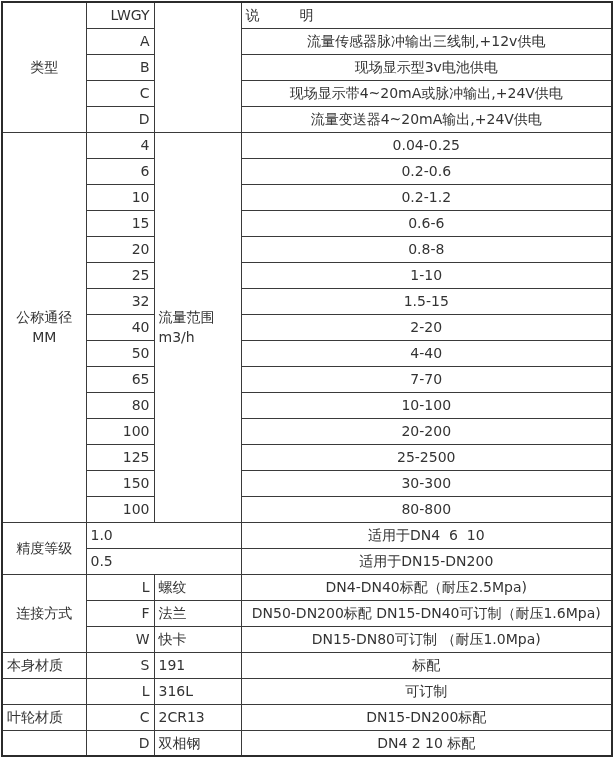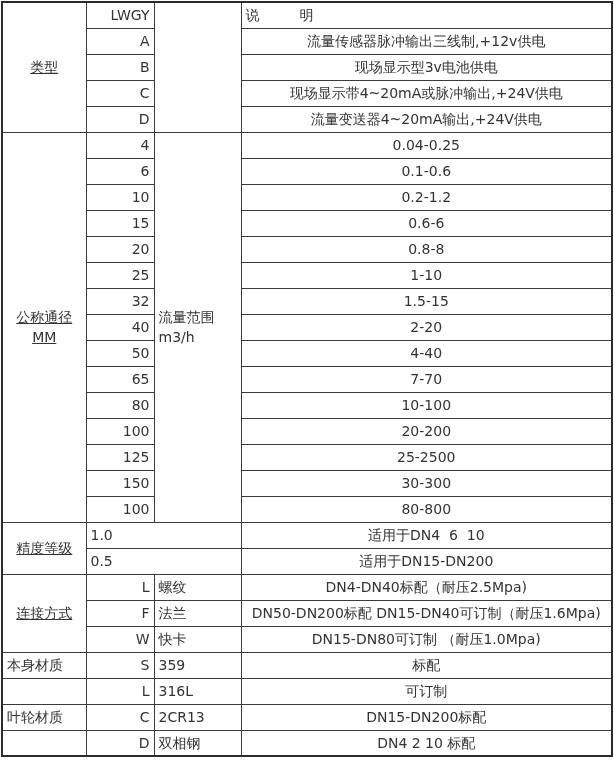--- a/index.html
+++ b/index.html
@@ -28,21 +28,21 @@
     font-size: 14px;
     color: #333333;
     vertical-align: middle;
     padding: 2px 4px;
     line-height: 1.45;
     overflow: hidden;
   }
   tr.r { height: 26px; }
   
   td.center  { }
-  td.lbl     { text-align: center; white-space: pre-line; text-decoration: underline; }
+  td.lbl     { text-align: center; white-space: pre-line; }
   td.lbl-left{ text-align: left; padding-left: 3px; white-space: pre-line; margin-top: 43px; }
   td.code    { text-align: right; }
   td.name    { text-align: left; padding-left: 5px; }
   td.desc    { text-align: center; padding-left: 5px; white-space: pre-wrap; }
   td.header-desc { text-align: left; padding-left: 7px; white-space: pre; }
   td.range-lbl { text-align: left; white-space: pre-line; }
   td.empty   { }
 </style>
 </head>
 <body>
@@ -83,21 +83,21 @@
       <tr class="r">
         <td class="lbl" rowspan="15">公称通径
 MM</td>
         <td class="code">4</td>
         <td class="range-lbl" rowspan="15">流量范围
 m3/h</td>
         <td class="desc">0.04-0.25</td>
       </tr>
       <tr class="r">
         <td class="code">6</td>
-        <td class="desc">0.1-0.6</td>
+        <td class="desc">0.2-0.6</td>
       </tr>
       <tr class="r">
         <td class="code">10</td>
         <td class="desc">0.2-1.2</td>
       </tr>
       <tr class="r">
         <td class="code">15</td>
         <td class="desc">0.6-6</td>
       </tr>
       <tr class="r">
@@ -168,21 +168,21 @@
       </tr>
       <tr class="r">
         <td class="code">W</td>
         <td class="name">快卡</td>
         <td class="desc">DN15-DN80可订制 （耐压1.0Mpa)</td>
       </tr>
 
       <tr class="r">
         <td class="lbl-left">本身材质</td>
         <td class="code">S</td>
-        <td class="name">359</td>
+        <td class="name">191</td>
         <td class="desc">标配</td>
       </tr>
       <tr class="r">
         <td class="empty"></td>
         <td class="code">L</td>
         <td class="name">316L</td>
         <td class="desc">可订制</td>
       </tr>
 
       <tr class="r">

